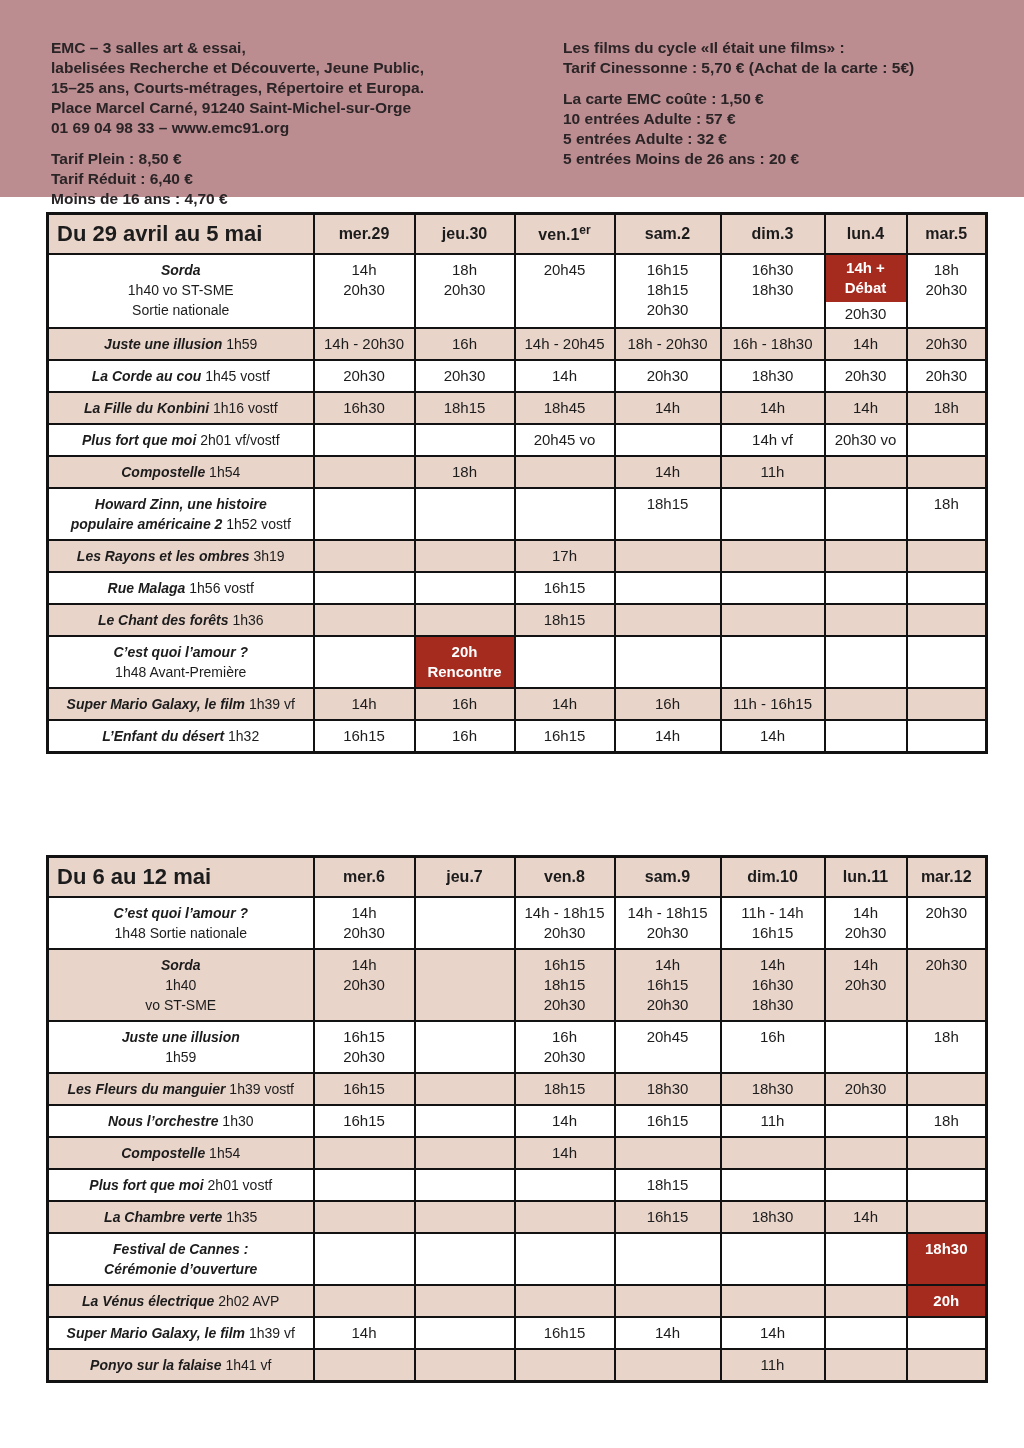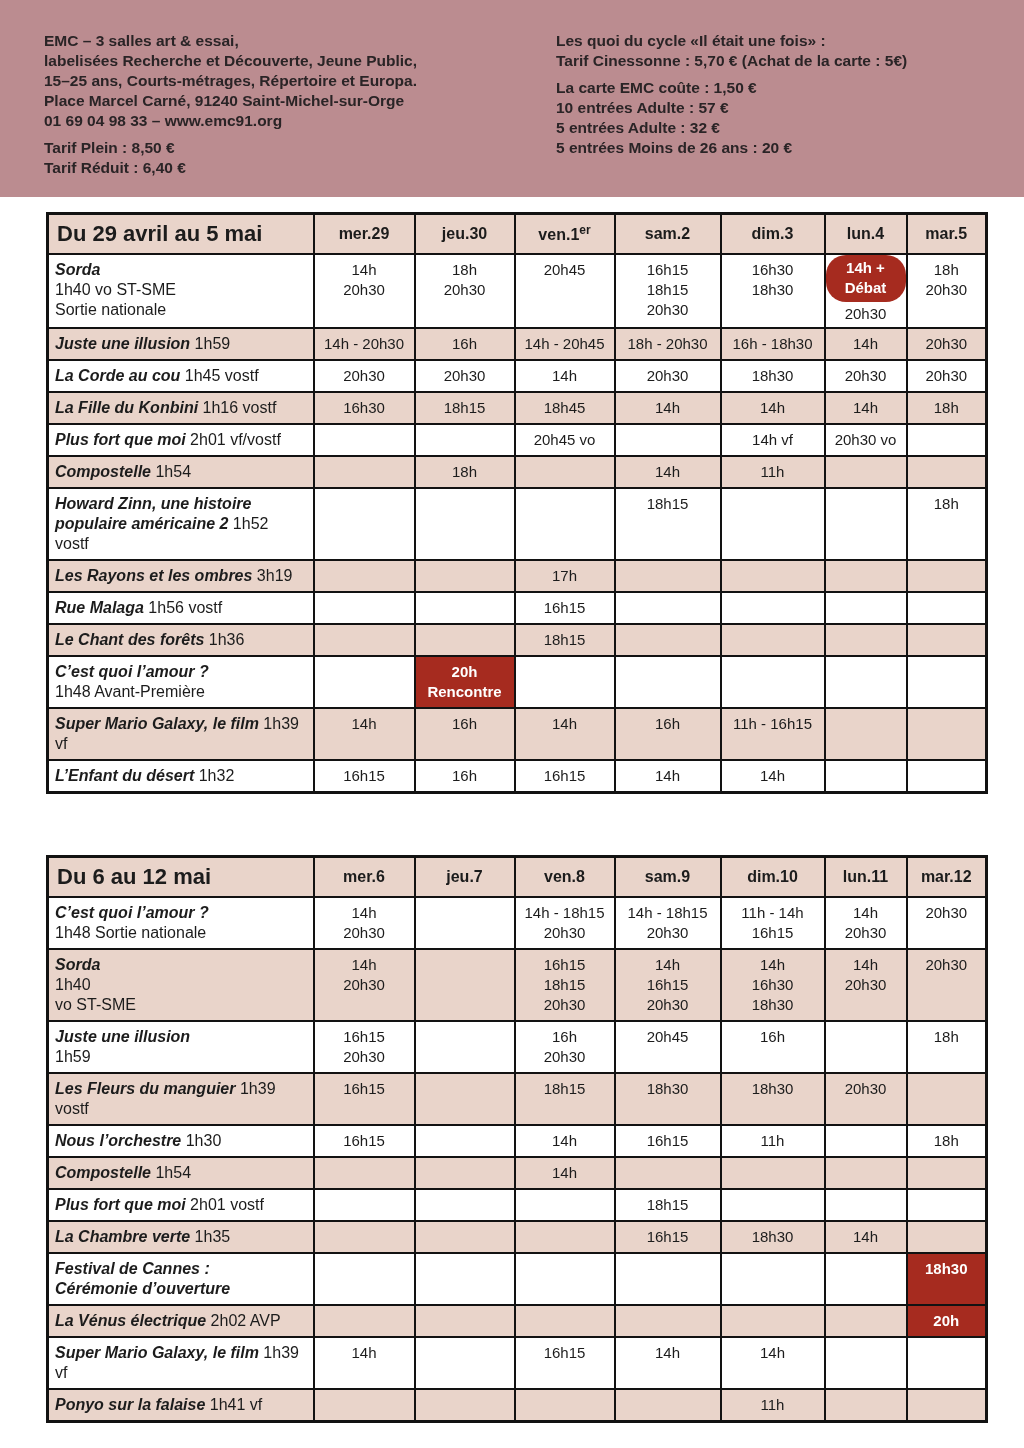--- a/index.html
+++ b/index.html
@@ -4,67 +4,68 @@
 <style>
   html,body{margin:0;padding:0;}
   body{
     width:1024px;height:1448px;overflow:hidden;background:#ffffff;
     font-family:"Liberation Sans", sans-serif;color:#1c1c1c;position:relative;
   }
   .banner{position:absolute;top:0;left:0;width:1024px;height:197px;background:var(--banner,#bb8c90);}
   .banner .col{position:absolute;top:27px;font-weight:bold;font-size:15.5px;line-height:20px;color:#2a2426;}
   .col-left{left:40px;}
   .col-right{left:552px;}
-  .group{margin:4px;}
+  .group{margin:11px;}
   .group + .group{margin-top:7px;}
 
   table.sched{
     position:absolute;left:46px;width:939px;background:#fff;
     border-collapse:collapse;table-layout:fixed;
     border:3px solid var(--line,#121212);
   }
   #t1{top:212px;}
   #t2{top:855px;}
   .sched th,.sched td{border:2px solid var(--line,#121212);}
   tr.pink{background:var(--pink,#e9d4ca);}
   tr.hdr th{height:34px;}
   th.range{text-align:left;padding:2px 8px;font-size:22px;}
   th.day{text-align:center;font-size:16px;}
   th.day sup{font-size:12px;}
-  td.film{text-align:left;vertical-align:top;padding:5px 6px;font-size:16px;line-height:20px;}
+  td.film{text-align:center;vertical-align:top;padding:5px 6px;font-size:14px;line-height:20px;}
   .seg-ti{font-weight:bold;font-style:italic;}
   .seg-b{font-weight:normal;}
   .seg-n{font-weight:normal;}
   td.time{text-align:center;vertical-align:top;padding:5px 2px;font-size:15px;line-height:20px;}
   td.time > div{min-height:20px;}
   td.redcell{background:var(--red,#a62b1f);color:#ffffff;font-weight:bold;}
   td.blockcell{padding:0;vertical-align:top;text-align:center;font-size:15px;line-height:20px;}
-  .redblock{background:var(--red,#a62b1f);color:#ffffff;font-weight:bold;padding:3px 0 4px;border-radius:20px;}
+  .redblock{background:var(--red,#a62b1f);color:#ffffff;font-weight:bold;padding:3px 0 4px;}
   .blockcell .below{padding:2px 0 3px;}
 </style>
 </head>
 <body>
 
 <div class="banner">
   <div class="col col-left">
     <div class="group">
         <div>EMC – 3 salles art &amp; essai,</div>
         <div>labelisées Recherche et Découverte, Jeune Public,</div>
         <div>15–25 ans, Courts-métrages, Répertoire et Europa.</div>
         <div>Place Marcel Carné, 91240 Saint-Michel-sur-Orge</div>
         <div>01 69 04 98 33 – www.emc91.org</div>
       </div>
     <div class="group">
         <div>Tarif Plein : 8,50 €</div>
         <div>Tarif Réduit : 6,40 €</div>
+        <div>Moins de 16 ans : 4,70 €</div>
       </div>
   </div>
   <div class="col col-right">
     <div class="group">
-        <div>Les quoi du cycle «Il était une fois» :</div>
+        <div>Les films du cycle «Il était une films» :</div>
         <div>Tarif Cinessonne : 5,70 € (Achat de la carte : 5€)</div>
       </div>
     <div class="group">
         <div>La carte EMC coûte : 1,50 €</div>
         <div>10 entrées Adulte : 57 €</div>
         <div>5 entrées Adulte : 32 €</div>
         <div>5 entrées Moins de 26 ans : 20 €</div>
       </div>
   </div>
 </div>

